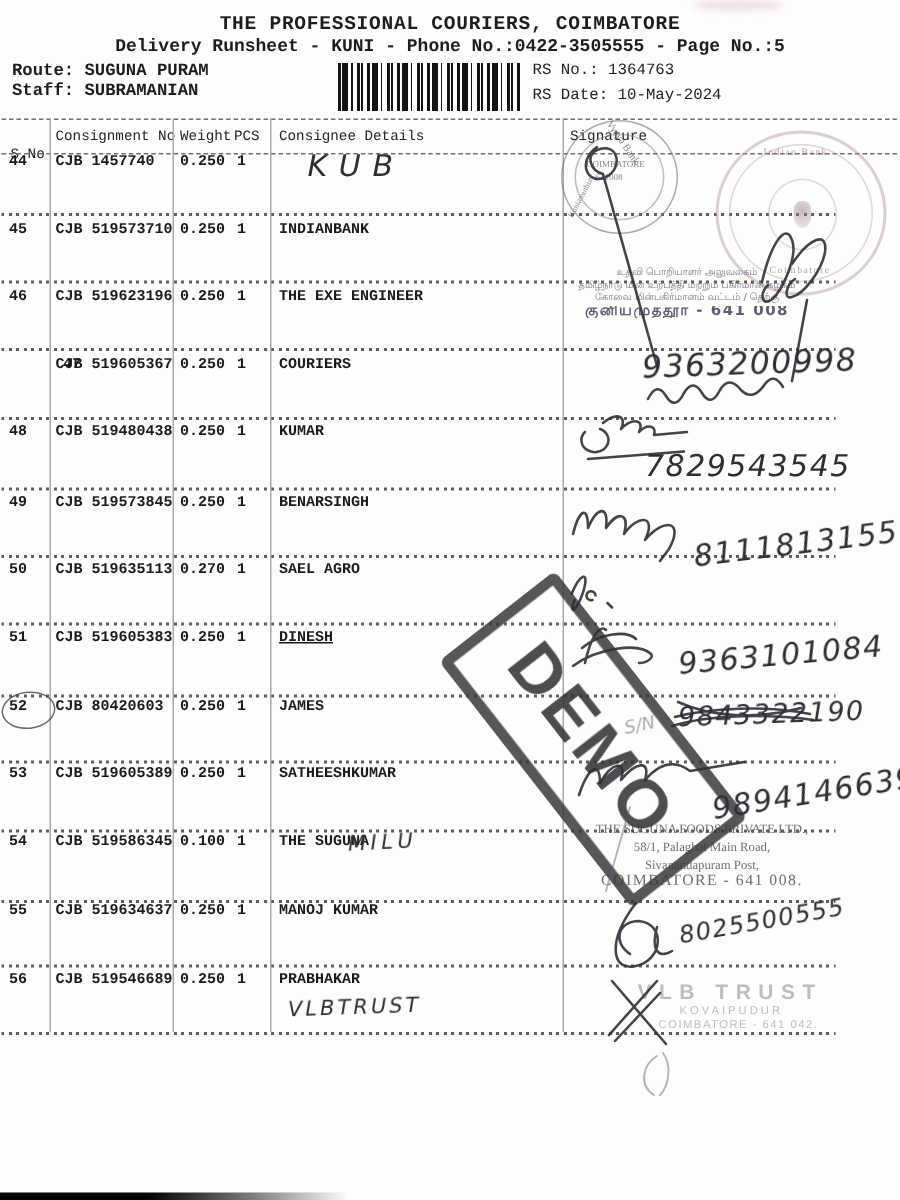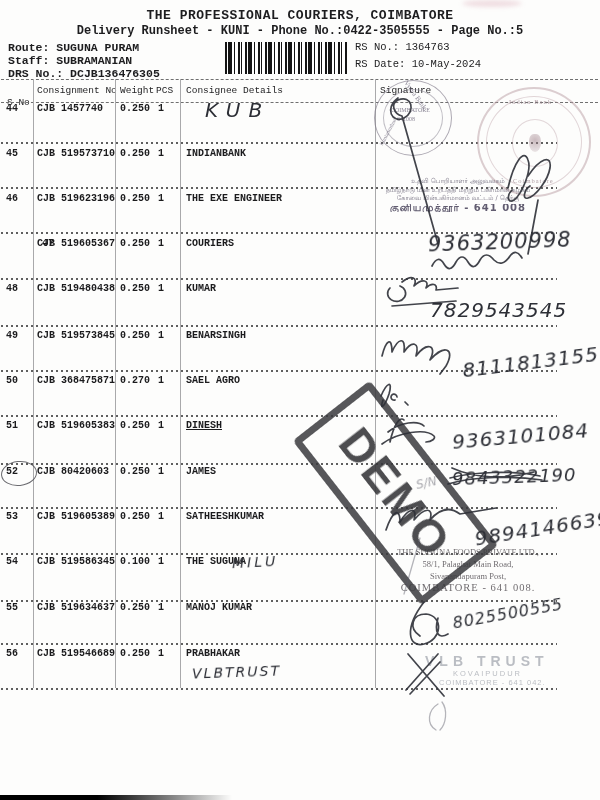--- a/index.html
+++ b/index.html
@@ -63,21 +63,20 @@
 </style>
 </head>
 <body>
 
 <div class="page">
 
   <div class="abs title print">THE PROFESSIONAL COURIERS, COIMBATORE</div>
   <div class="abs subtitle print">Delivery Runsheet - KUNI - Phone No.:0422-3505555 - Page No.:5</div>
   <div class="abs meta print" style="left:8px;top:41px;">Route: SUGUNA PURAM</div>
   <div class="abs meta print" style="left:8px;top:54px;">Staff: SUBRAMANIAN</div>
-  <div class="abs meta print" style="left:8px;top:67px;">DRS No.: DCJB136476305</div>
   <div class="abs barcode"></div>
   <div class="abs print" style="left:355px;top:41px;font-size:10.5px;">RS No.: 1364763</div>
   <div class="abs print" style="left:355px;top:58px;font-size:10.5px;text-align:right;">RS Date: 10-May-2024</div>
 
   <div class="abs thead" style="left:7px;top:97px;">S No</div>
   <div class="abs thead" style="left:37px;top:85px;">Consignment No</div>
   <div class="abs thead" style="left:120px;top:85px;">Weight</div>
   <div class="abs thead" style="left:156px;top:85px;">PCS</div>
   <div class="abs thead" style="left:186px;top:85px;">Consignee Details</div>
   <div class="abs thead" style="left:380px;top:85px;">Signature</div>
@@ -141,21 +140,21 @@
       </div>
       <div>
         <div class="cell" style="left: 6px; top: 330px; text-align: center;">49</div>
         <div class="cell" style="left: 37px; top: 330px;">CJB 519573845</div>
         <div class="cell" style="left: 120px; top: 330px;">0.250</div>
         <div class="cell" style="left: 158px; top: 330px;">1</div>
         <div class="cell" style="left: 186px; top: 330px;">BENARSINGH</div>
       </div>
       <div>
         <div class="cell" style="left: 6px; top: 375px;">50</div>
-        <div class="cell" style="left: 37px; top: 375px;">CJB 368475871</div>
+        <div class="cell" style="left: 37px; top: 375px;">CJB 519635113</div>
         <div class="cell" style="left: 120px; top: 375px;">0.270</div>
         <div class="cell" style="left: 158px; top: 375px;">1</div>
         <div class="cell" style="left: 186px; top: 375px;">SAEL AGRO</div>
       </div>
       <div>
         <div class="cell" style="left: 6px; top: 420px;">51</div>
         <div class="cell" style="left: 37px; top: 420px;">CJB 519605383</div>
         <div class="cell" style="left: 120px; top: 420px;">0.250</div>
         <div class="cell" style="left: 158px; top: 420px;">1</div>
         <div class="cell" style="left: 186px; top: 420px; text-decoration: underline;">DINESH</div>

